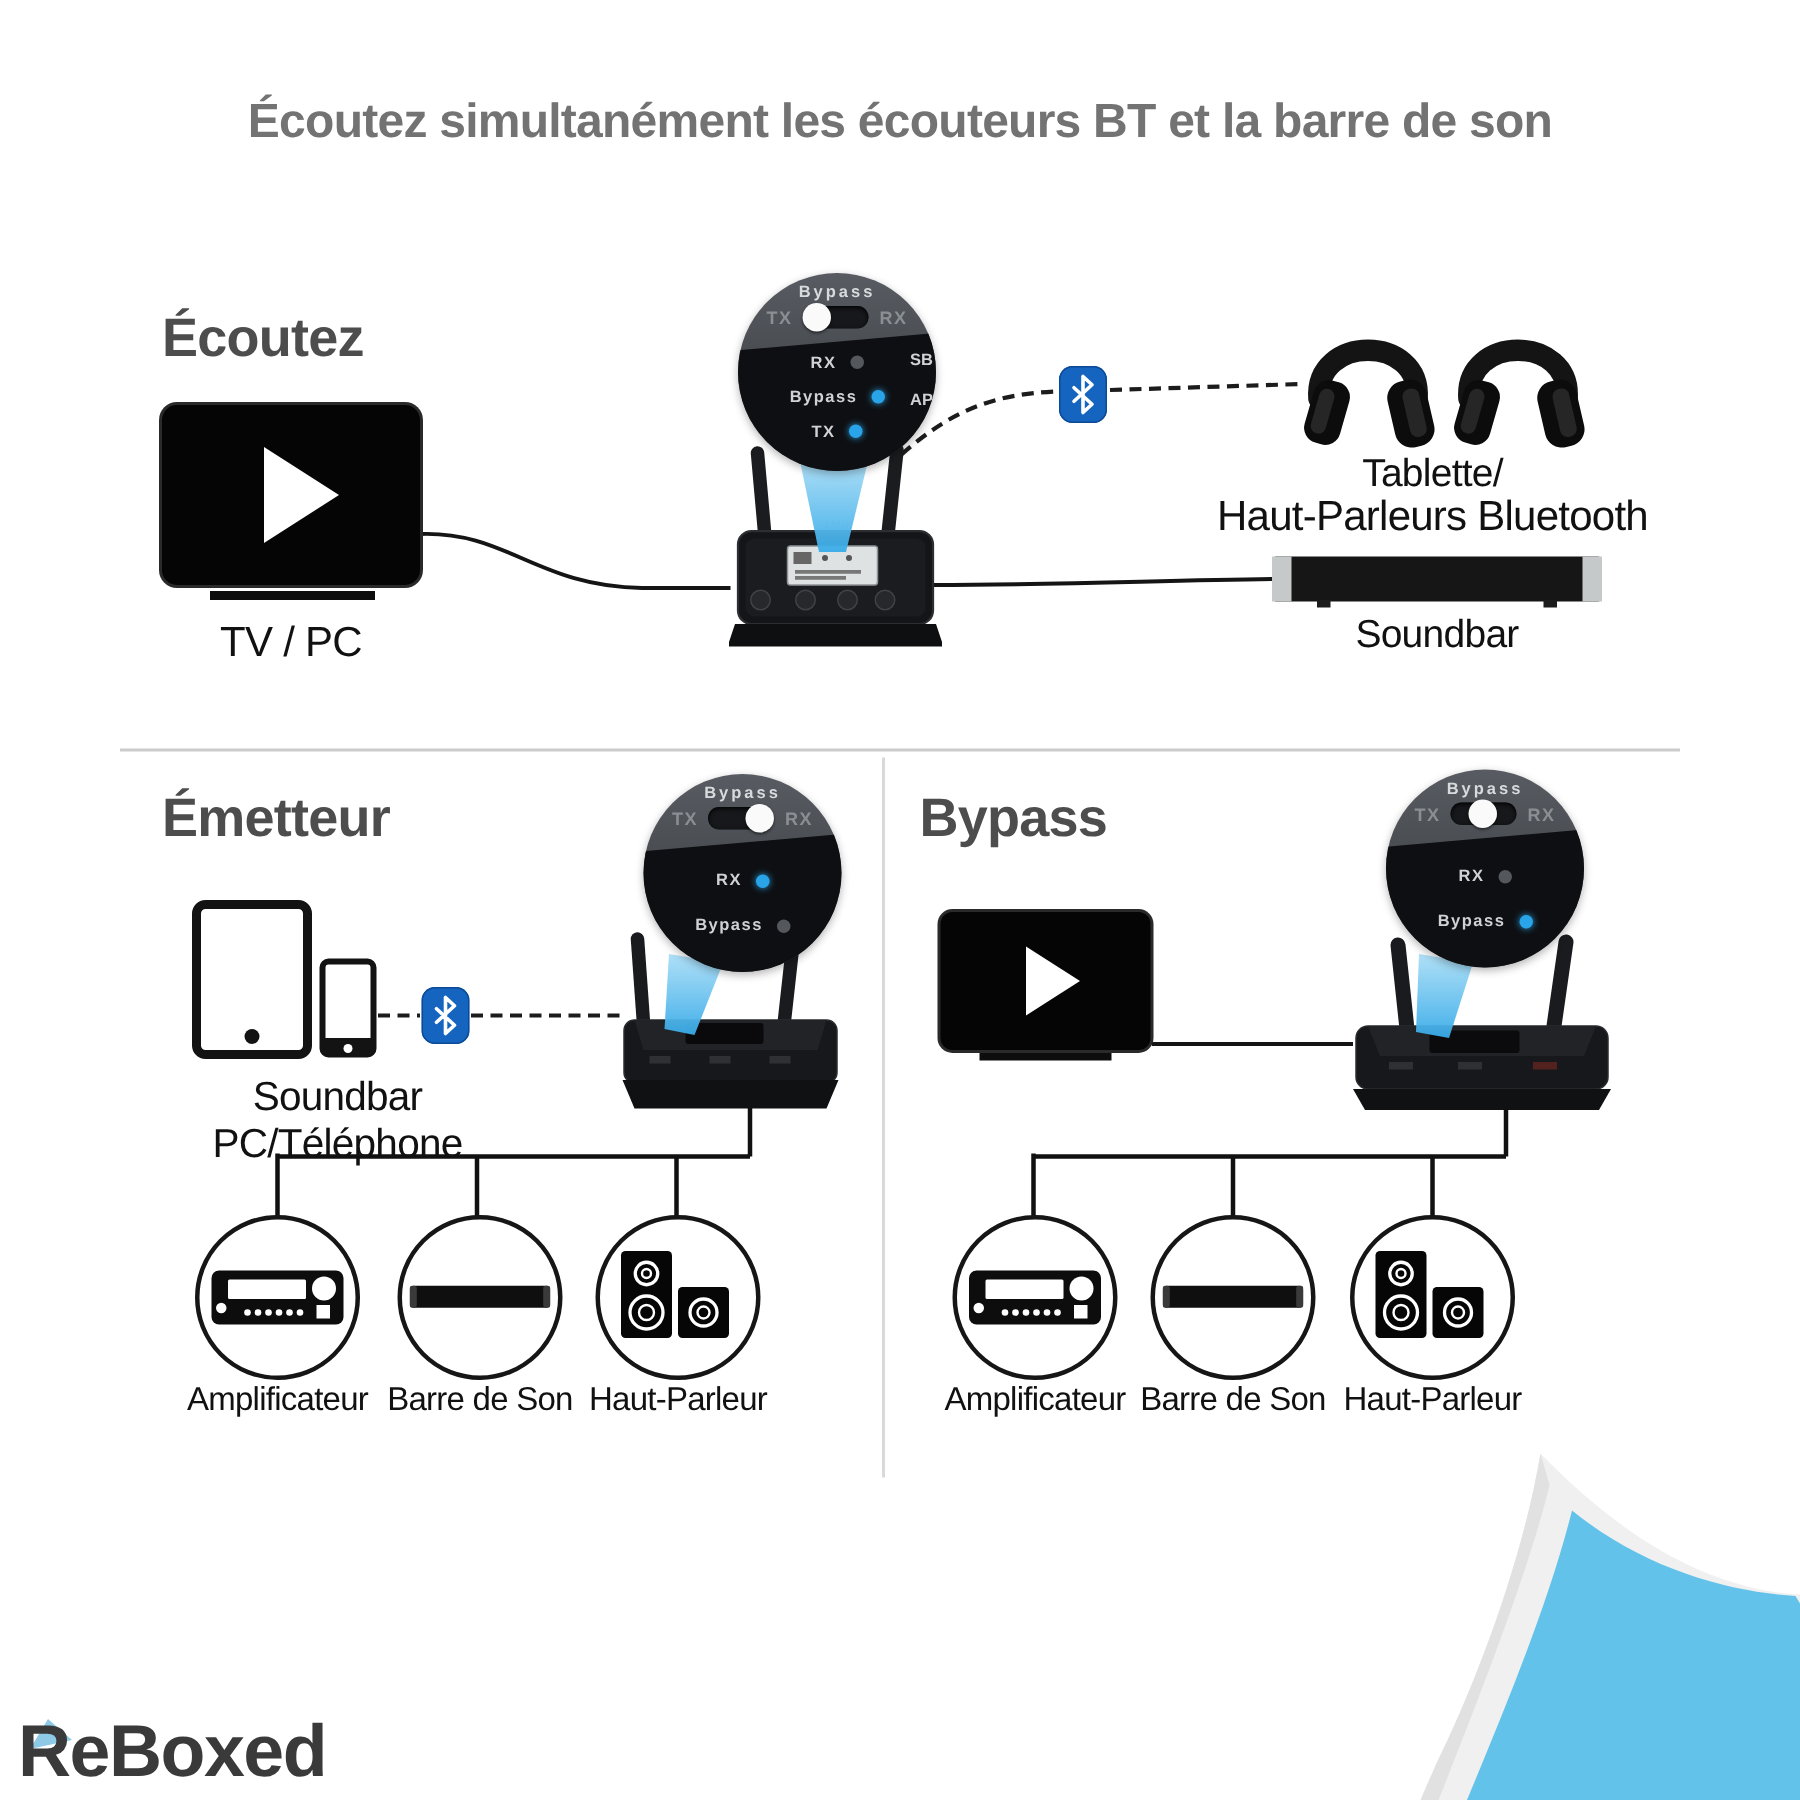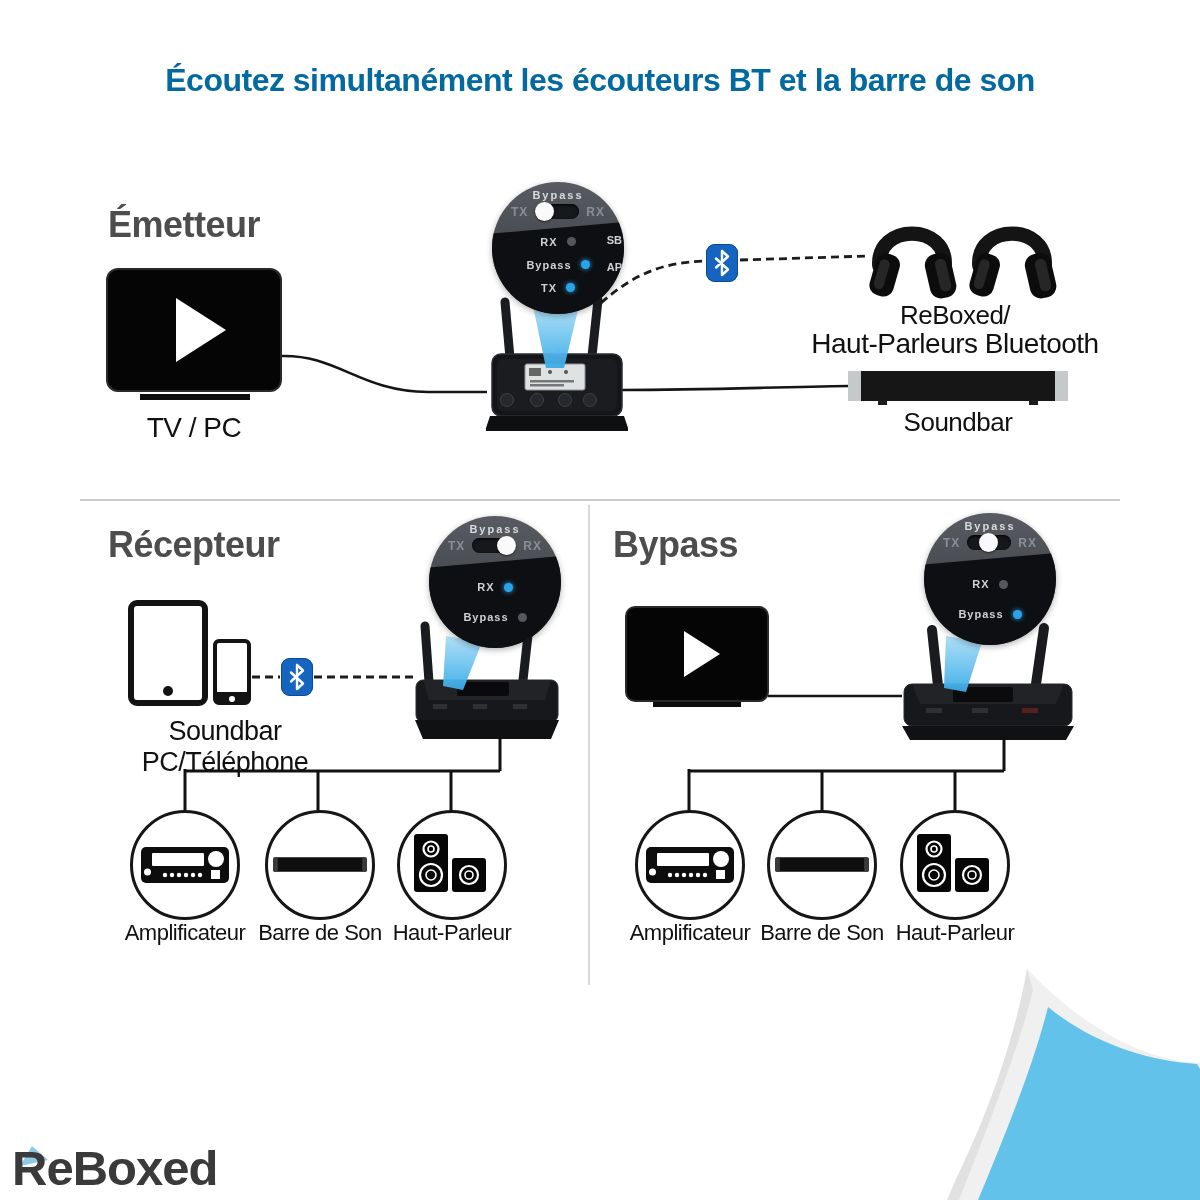--- a/index.html
+++ b/index.html
@@ -5,21 +5,21 @@
   html,body{margin:0;padding:0;background:#fff;}
   body{font-family:"Liberation Sans","DejaVu Sans",sans-serif;}
   .canvas{position:relative;width:1200px;height:1200px;background:#ffffff;overflow:hidden;}
   .abs{position:absolute;}
   svg{display:block;}
 
   
   .title{position:absolute;top:8px;left:0;width:1200px;text-align:center;
          font-size:42px;font-weight:bold;color:#2d2d2d;letter-spacing:-1px;z-index:6;}
   .subtitle{position:absolute;top:62px;left:0;width:1200px;text-align:center;
-            font-size:32px;font-weight:bold;color:#0369a1;letter-spacing:-0.5px;z-index:6;}
+            font-size:32px;font-weight:bold;color:#737373;letter-spacing:-0.5px;z-index:6;}
 
   .sec-h{position:absolute;font-size:36px;font-weight:bold;color:#4d4d4d;letter-spacing:-0.5px;z-index:6;}
 
   
   .lbl{position:absolute;text-align:center;color:#111;z-index:6;letter-spacing:-0.5px;}
 
   
   .tv{position:absolute;background:#050505;border-radius:10px;z-index:2;
       display:flex;align-items:center;justify-content:center;box-shadow:0 0 0 2px #2a2a2a;}
   .play{width:0;height:0;border-style:solid;border-color:transparent;}
@@ -153,21 +153,21 @@
       <path d="M314,677 L414,677"></path>
     </g>
     <g fill="none" stroke="#111" stroke-width="3">
       <path d="M500,734 L500,771 M185,771 L500,771 M185,769 L185,812 M318,771 L318,812 M451,771 L451,812"></path>
       <path d="M1004,734 L1004,771 M689,771 L1004,771 M689,769 L689,812 M822,771 L822,812 M955,771 L955,812"></path>
     </g>
   </svg>
 
   <div class="subtitle">Écoutez simultanément les écouteurs BT et la barre de son</div>
 
-  <div class="sec-h" style="left:108px;top:204px;">Émetteur</div>
+  <div class="sec-h" style="left:108px;top:204px;">Écoutez</div>
 
   <div class="tv" style="left:108px;top:270px;width:172px;height:120px;">
     <span class="play" style="border-width:32px 0 32px 50px;border-left-color:#fff;margin-left:14px;"></span>
   </div>
   <div class="stand" style="left:140px;top:394px;width:110px;height:6px;"></div>
   <div class="lbl" style="left:108px;top:412px;width:172px;font-size:28px;">TV / PC</div>
 
   <svg class="dev" style="left:486px;top:294px;" width="142" height="140" viewBox="0 0 142 140">
     <path d="M24,64 L19,8" stroke="#1b1c1f" stroke-width="9" stroke-linecap="round"></path>
     <path d="M106,62 L112,6" stroke="#1b1c1f" stroke-width="9" stroke-linecap="round"></path>
@@ -220,35 +220,35 @@
         <path d="M11,2 L11,26 M11,2 L17,7.5 L5,18.5 M11,26 L17,20.5 L5,9.5" fill="none" stroke="#fff" stroke-width="2.4" stroke-linecap="round" stroke-linejoin="round"></path>
       </svg>
   </div>
 
   <svg class="dev" style="left:866px;top:206px;" width="92" height="98">
       <use href="#hp"></use>
     </svg>
   <svg class="dev" style="left:966px;top:206px;" width="92" height="98">
       <use href="#hp"></use>
     </svg>
-  <div class="lbl" style="left:805px;top:300px;width:300px;font-size:26px;">ReBoxed/</div>
+  <div class="lbl" style="left:805px;top:300px;width:300px;font-size:26px;">Tablette/</div>
   <div class="lbl" style="left:805px;top:328px;width:300px;font-size:28px;">Haut-Parleurs Bluetooth</div>
 
   <div class="soundbar" style="left:848px;top:371px;">
     <span class="sb-cap" style="left:0;"></span>
     <span class="sb-cap" style="right:0;"></span>
     <span class="sb-foot" style="left:30px;"></span>
     <span class="sb-foot" style="right:30px;"></span>
   </div>
   <div class="lbl" style="left:848px;top:407px;width:220px;font-size:26px;text-align:center;">Soundbar</div>
 
   <div class="div-h"></div>
   <div class="div-v"></div>
 
-  <div class="sec-h" style="left:108px;top:524px;">Récepteur</div>
+  <div class="sec-h" style="left:108px;top:524px;">Émetteur</div>
 
   <div class="tablet" style="left:128px;top:600px;">
     <span class="tab-dot"></span>
   </div>
   <div class="phone" style="left:213px;top:639px;">
     <span class="ph-dot"></span>
   </div>
   <div class="lbl" style="left:95px;top:716px;width:260px;font-size:27px;">Soundbar PC/Téléphone</div>
 
   <div class="bt" style="left:281px;top:658px;">

